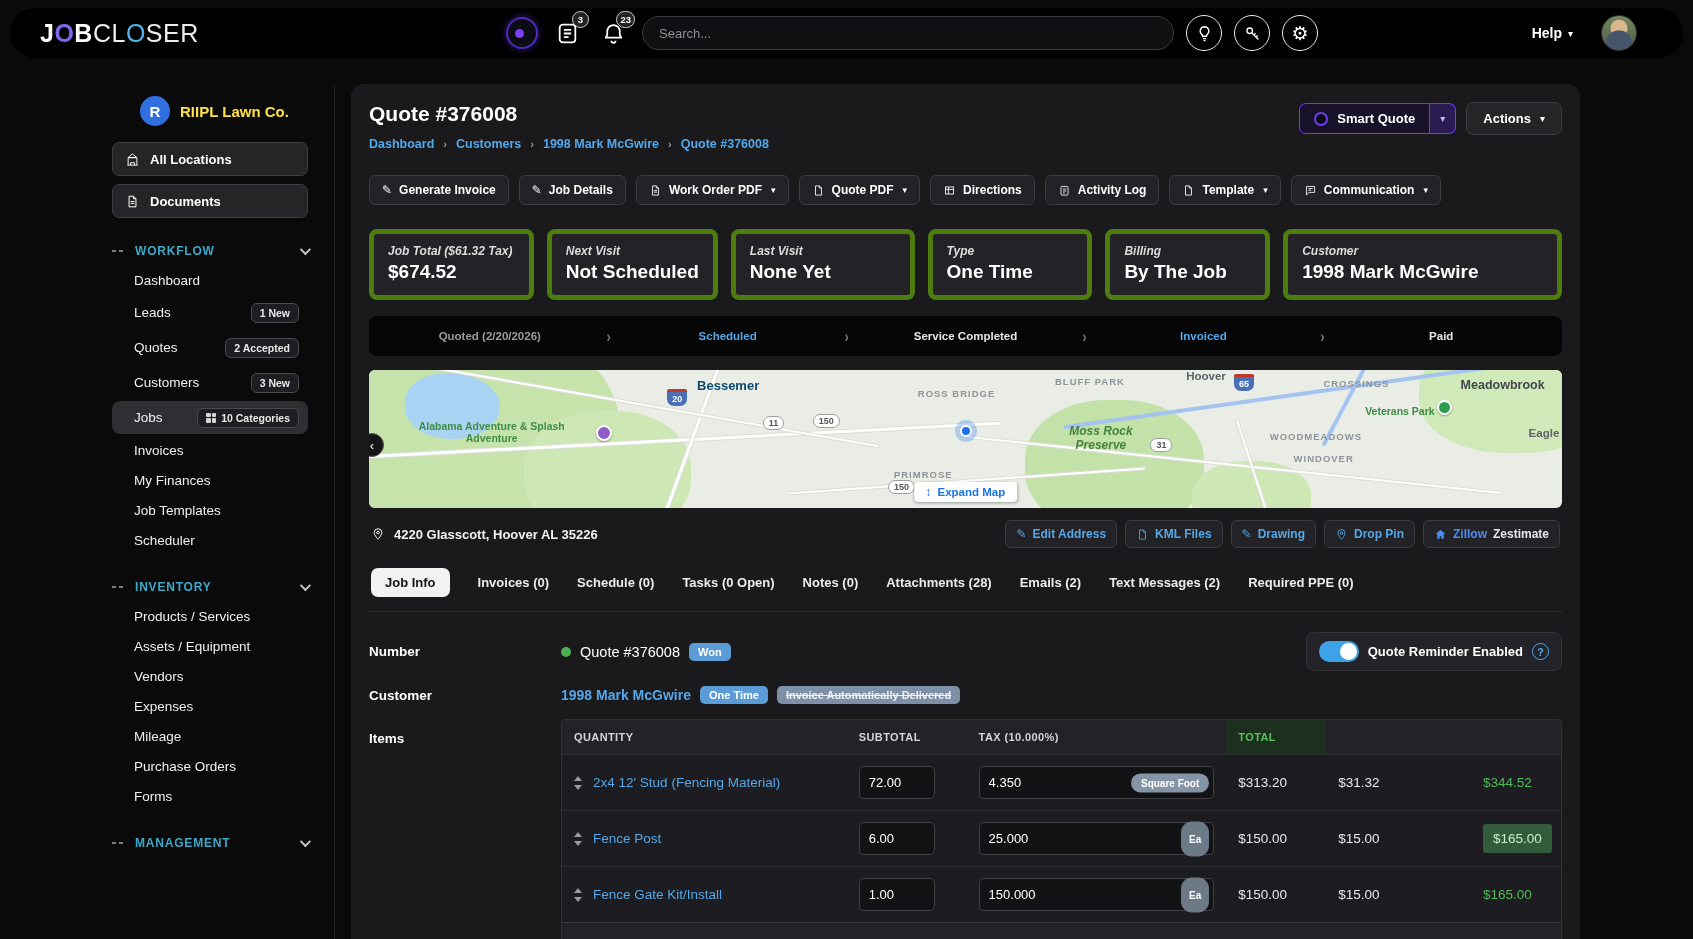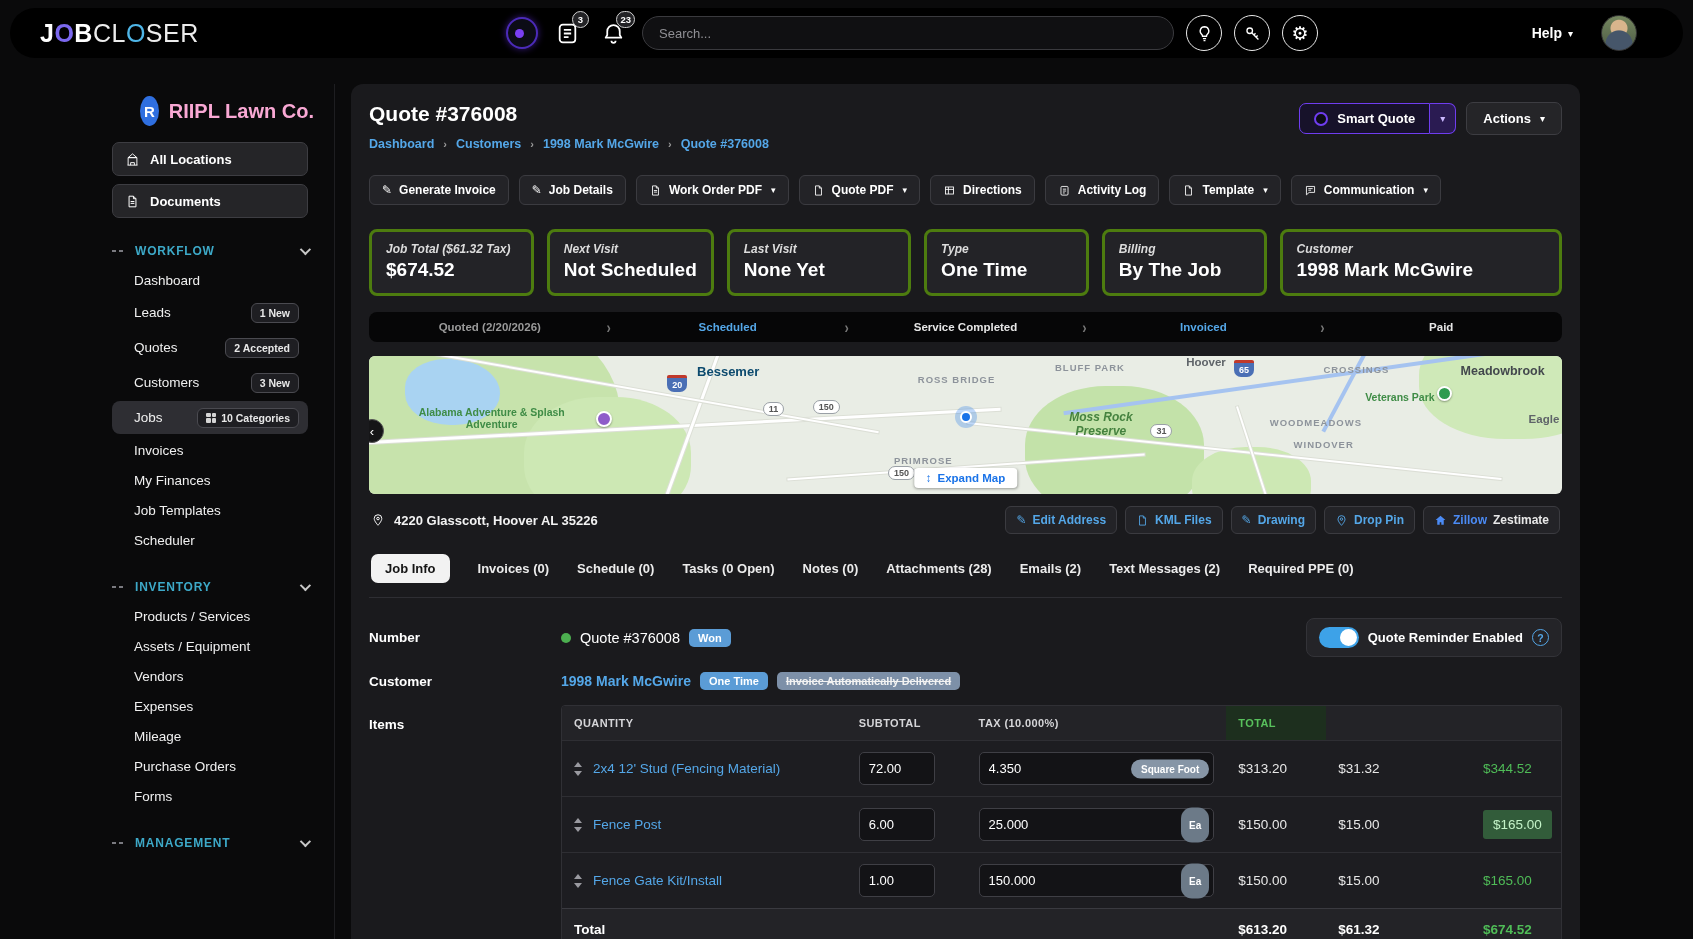--- a/index.html
+++ b/index.html
@@ -33,21 +33,21 @@
               radial-gradient(circle at 50% 36%, #d9b58c 0 8px, rgba(0,0,0,0) 9px),
               linear-gradient(#75875f,#4c5a45); }
 
 
 .shell { display:flex; margin-top:26px; align-items:flex-start; }
 
 
 .sidebar { width:335px; flex:0 0 335px; border-right:1px solid #1e1e21; min-height:855px; padding:12px 0 40px; }
 .company { display:flex; align-items:center; gap:10px; margin:0 20px 16px 140px; }
 .company-badge { width:30px; height:30px; border-radius:50%; background:#2f6fe0; color:#fff; font-weight:800; font-size:15px; display:grid; place-items:center; }
-.company-name { color:#f9a8d4; font-size:20px; font-weight:700; white-space:nowrap; }
+.company-name { color:#fde047; font-size:15px; font-weight:700; white-space:nowrap; }
 .side-btn { display:flex; align-items:center; gap:10px; margin:0 26px 8px 112px; height:34px; padding:0 12px; background:#252528; border:1px solid #3d3d42; border-radius:7px; color:#fff; font-size:13px; font-weight:700; }
 .side-btn svg { width:15px; height:15px; }
 .nav-section { margin-top:26px; }
 .sec-head { display:flex; align-items:center; margin:0 26px 8px 112px; color:#3da9c8; font-size:12px; font-weight:800; letter-spacing:.8px; }
 .sec-dash { width:14px; height:2px; margin-right:9px; background:repeating-linear-gradient(90deg,#7a7a80 0 4px, rgba(0,0,0,0) 4px 7px); }
 .sec-chev { margin-left:auto; width:8px; height:8px; border-right:2px solid #c8c8c8; border-bottom:2px solid #c8c8c8; transform:rotate(45deg) translateY(-2px); }
 .nav-item { display:flex; align-items:center; margin:2px 26px 2px 112px; padding:6.5px 9px 6.5px 22px; border-radius:8px; color:#f0f0f0; font-size:13.5px; }
 .nav-item.active { background:#2e2e33; }
 .nav-badge { margin-left:auto; background:#1e1e22; border:1px solid #4a4a50; color:#e8e8e8; font-size:10.5px; font-weight:700; padding:3px 8px; border-radius:6px; white-space:nowrap; display:flex; align-items:center; gap:5px; }
 .grid-ic { width:10px; height:10px; display:grid; grid-template-columns:1fr 1fr; grid-template-rows:1fr 1fr; gap:1px; }
@@ -67,27 +67,27 @@
 .sq-caret { width:26px; display:grid; place-items:center; background:#2a1b52; border:1px solid #6f3df0; border-left:none; border-radius:0 7px 7px 0; color:#cbb8ff; font-size:10px; }
 .actions-btn { display:flex; align-items:center; gap:9px; background:#252528; border:1px solid #3d3d42; border-radius:7px; padding:8px 16px; color:#fff; font-size:13px; font-weight:700; }
 
 .toolbar { display:flex; gap:10px; margin-top:24px; }
 .tbtn { display:flex; align-items:center; gap:7px; background:#232327; border:1px solid #3b3b40; border-radius:6px; padding:7px 12px; color:#fff; font-size:12px; font-weight:700; white-space:nowrap; }
 .tbtn svg { width:13px; height:13px; }
 .glyph { font-size:12px; line-height:1; }
 .bcaret { font-size:9px; margin-left:2px; }
 
 .stats { display:flex; gap:13px; margin-top:24px; }
-.stat { background:#232327; border:3px solid #4d7c0f; border-radius:8px; padding:10px 14px 12px; flex:1; }
+.stat { background:#232327; border:5px solid #4d7c0f; border-radius:8px; padding:10px 14px 12px; flex:1; }
 .stat:nth-child(3){ flex:1.15; }
 .stat:last-child { flex:1.9; }
 .stat-label { color:#dcdcdc; font-size:12px; font-style:italic; font-weight:600; white-space:nowrap; }
 .stat-value { color:#fff; font-size:19px; font-weight:800; margin-top:3px; white-space:nowrap; }
 
-.pipeline { display:flex; align-items:center; margin-top:16px; background:#060607; border-radius:8px; height:30px; padding:0 4px; }
+.pipeline { display:flex; align-items:center; margin-top:16px; background:#060607; border-radius:8px; height:40px; padding:0 4px; }
 .pseg { flex:1; text-align:center; font-size:11.5px; font-weight:700; color:#e6e6e6; white-space:nowrap; }
 .pseg.muted { color:#9a9a9a; }
 .pseg.link { color:#54a7e8; }
 .pchev { color:#777; font-size:13px; font-weight:700; transform:scaleY(1.3); }
 
 
 .map { position:relative; margin-top:14px; height:138px; border-radius:6px; overflow:hidden; background:#e9ede5; }
 .veg,.water,.road { position:absolute; }
 .veg { background:#c7e3ac; border-radius:45%; }
 .water { background:#a9d3f2; border-radius:45% 55% 50% 50%; }

